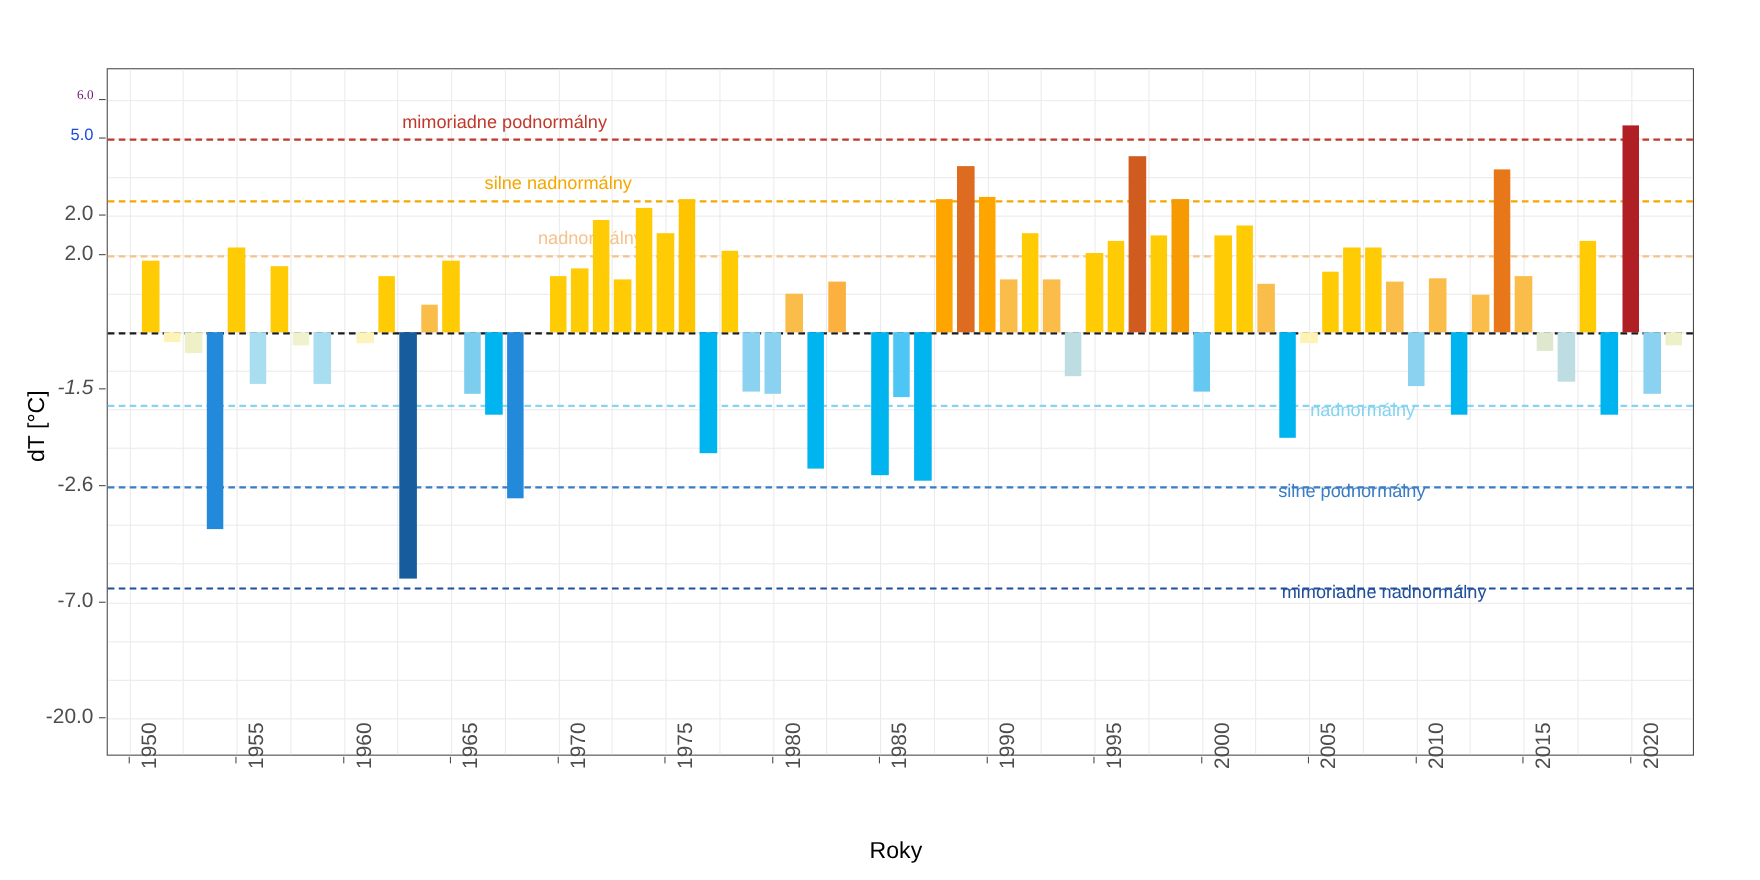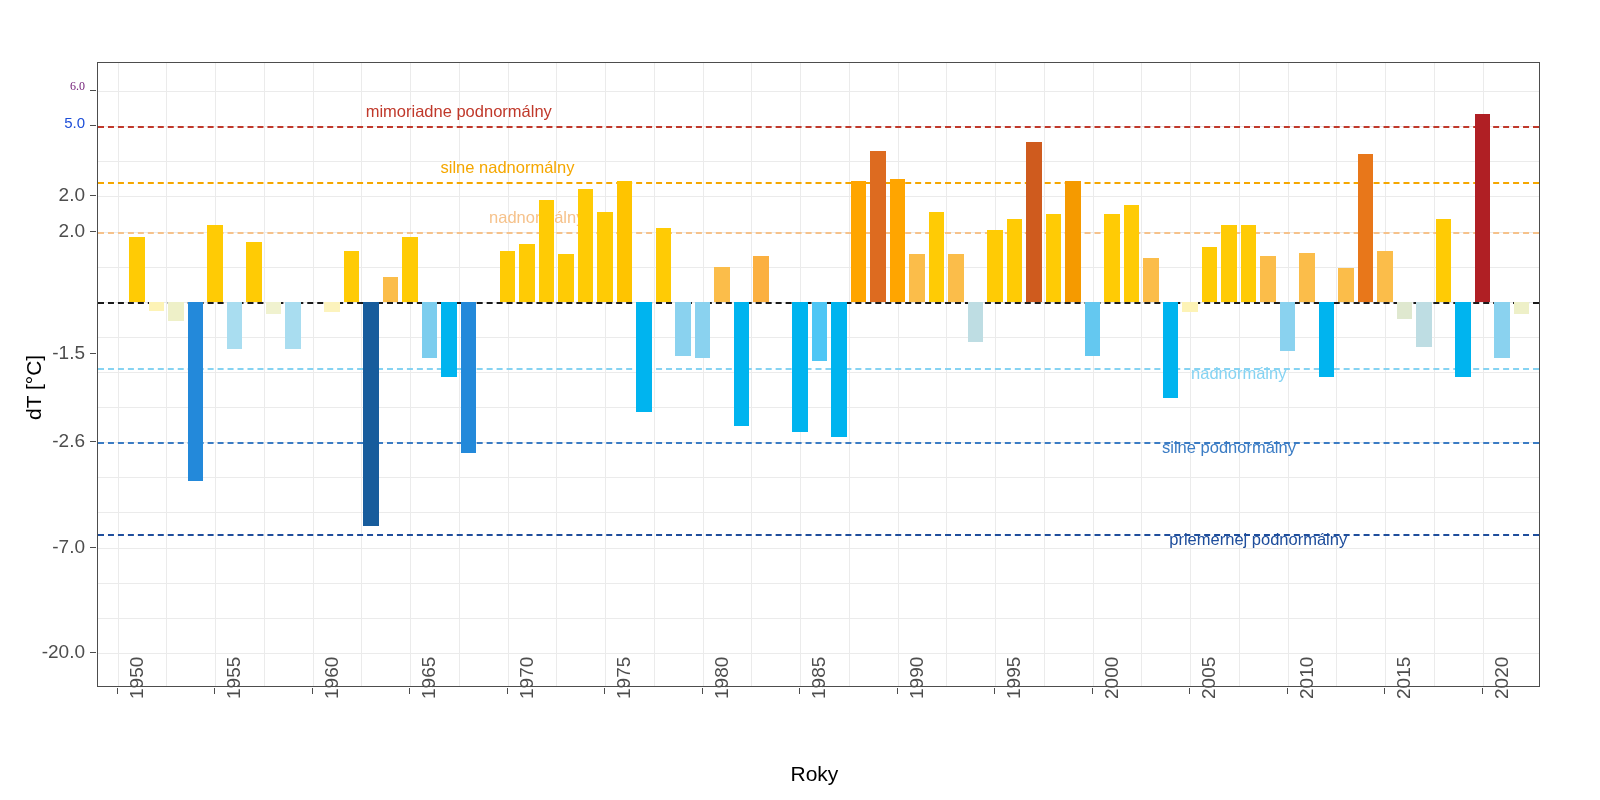--- a/index.html
+++ b/index.html
@@ -102,21 +102,21 @@
         <div class="thr-label" style="color: rgb(192, 57, 43); left: 360.75px; top: 39.2022px; transform: translateX(-50%);">mimoriadne podnormálny</div>
         <div class="thr" style="top: 119.382px; border-top-color: rgb(245, 167, 0);"></div>
         <div class="thr-label" style="color: rgb(245, 167, 0); left: 409.5px; top: 95.382px; transform: translateX(-50%);">silne nadnormálny</div>
         <div class="thr" style="top: 168.539px; border-top-color: rgb(246, 194, 139);"></div>
         <div class="thr-label" style="color: rgb(246, 194, 139); left: 438.75px; top: 144.539px; transform: translateX(-50%);">nadnormálny</div>
         <div class="thr" style="top: 305.478px; border-top-color: rgb(134, 211, 242);"></div>
         <div class="thr-label" style="color: rgb(134, 211, 242); left: 1140.75px; top: 301.478px; transform: translateX(-50%);">nadnormálny</div>
         <div class="thr" style="top: 379.213px; border-top-color: rgb(59, 124, 196);"></div>
         <div class="thr-label" style="color: rgb(59, 124, 196); left: 1131px; top: 375.213px; transform: translateX(-50%);">silne podnormálny</div>
         <div class="thr" style="top: 470.506px; border-top-color: rgb(31, 78, 156);"></div>
-        <div class="thr-label" style="color: rgb(31, 78, 156); left: 1160.25px; top: 466.506px; transform: translateX(-50%);">priemernej podnormálny</div>
+        <div class="thr-label" style="color: rgb(31, 78, 156); left: 1160.25px; top: 466.506px; transform: translateX(-50%);">mimoriadne nadnormálny</div>
       </div>
     <div id="bars">
         <div class="bar" title="1951: 1.85" style="left: 31.005px; top: 173.806px; width: 15.99px; height: 64.9579px; background: rgb(255, 203, 5);"></div>
         <div class="bar" title="1952: -0.25" style="left: 50.505px; top: 238.764px; width: 15.99px; height: 8.77809px; background: rgb(253, 243, 182);"></div>
         <div class="bar" title="1953: -0.55" style="left: 70.005px; top: 238.764px; width: 15.99px; height: 19.3118px; background: rgb(238, 240, 200);"></div>
         <div class="bar" title="1954: -5.1" style="left: 89.505px; top: 238.764px; width: 15.99px; height: 179.073px; background: rgb(35, 137, 218);"></div>
         <div class="bar" title="1955: 2.2" style="left: 109.005px; top: 161.517px; width: 15.99px; height: 77.2472px; background: rgb(255, 203, 5);"></div>
         <div class="bar" title="1956: -1.35" style="left: 128.505px; top: 238.764px; width: 15.99px; height: 47.4017px; background: rgb(169, 221, 240);"></div>
         <div class="bar" title="1957: 1.7" style="left: 148.005px; top: 179.073px; width: 15.99px; height: 59.691px; background: rgb(255, 203, 5);"></div>
         <div class="bar" title="1958: -0.35" style="left: 167.505px; top: 238.764px; width: 15.99px; height: 12.2893px; background: rgb(240, 242, 207);"></div>
@@ -187,21 +187,21 @@
   <div id="yaxis">
       <div class="ytickmark" style="left: 90px; top: 90.0899px;"></div>
       <div style="position: absolute; font-size: 12px; color: #701a75; white-space: nowrap; right: 1515px; top: 79.0899px; font-family: Liberation Serif, serif;">6.0</div>
       <div class="ytickmark" style="left: 90px; top: 125.202px;"></div>
       <div style="position: absolute; font-size: 15px; color: #1d4ed8; white-space: nowrap; right: 1515px; top: 114.202px;">5.0</div>
       <div class="ytickmark" style="left: 90px; top: 195.427px;"></div>
       <div style="position: absolute; font-size: 19px; color: rgb(77, 77, 77); white-space: nowrap; right: 1515px; top: 184.427px;">2.0</div>
       <div class="ytickmark" style="left: 90px; top: 230.539px;"></div>
       <div style="position: absolute; font-size: 19px; color: rgb(77, 77, 77); white-space: nowrap; right: 1515px; top: 219.539px;">2.0</div>
       <div class="ytickmark" style="left: 90px; top: 353.433px;"></div>
-      <div style="position: absolute; font-size: 19px; color: rgb(77, 77, 77); white-space: nowrap; right: 1515px; top: 342.433px;">-1.5</div>
+      <div style="position: absolute; font-size: 19px; color: rgb(77, 77, 77); white-space: nowrap; right: 1515px; top: 342.433px; font-style: italic;">-1.5</div>
       <div class="ytickmark" style="left: 90px; top: 441.213px;"></div>
       <div style="position: absolute; font-size: 19px; color: rgb(77, 77, 77); white-space: nowrap; right: 1515px; top: 430.213px;">-2.6</div>
       <div class="ytickmark" style="left: 90px; top: 546.551px;"></div>
       <div style="position: absolute; font-size: 19px; color: rgb(77, 77, 77); white-space: nowrap; right: 1515px; top: 535.551px;">-7.0</div>
       <div class="ytickmark" style="left: 90px; top: 651.888px;"></div>
       <div style="position: absolute; font-size: 19px; color: rgb(77, 77, 77); white-space: nowrap; right: 1515px; top: 640.888px;">-20.0</div>
     </div>
   <div id="xaxis">
       <div class="xtickmark" style="left: 116.5px; top: 688px;"></div>
       <div class="xtick" style="left: 125.5px; top: 699px;">1950</div>

